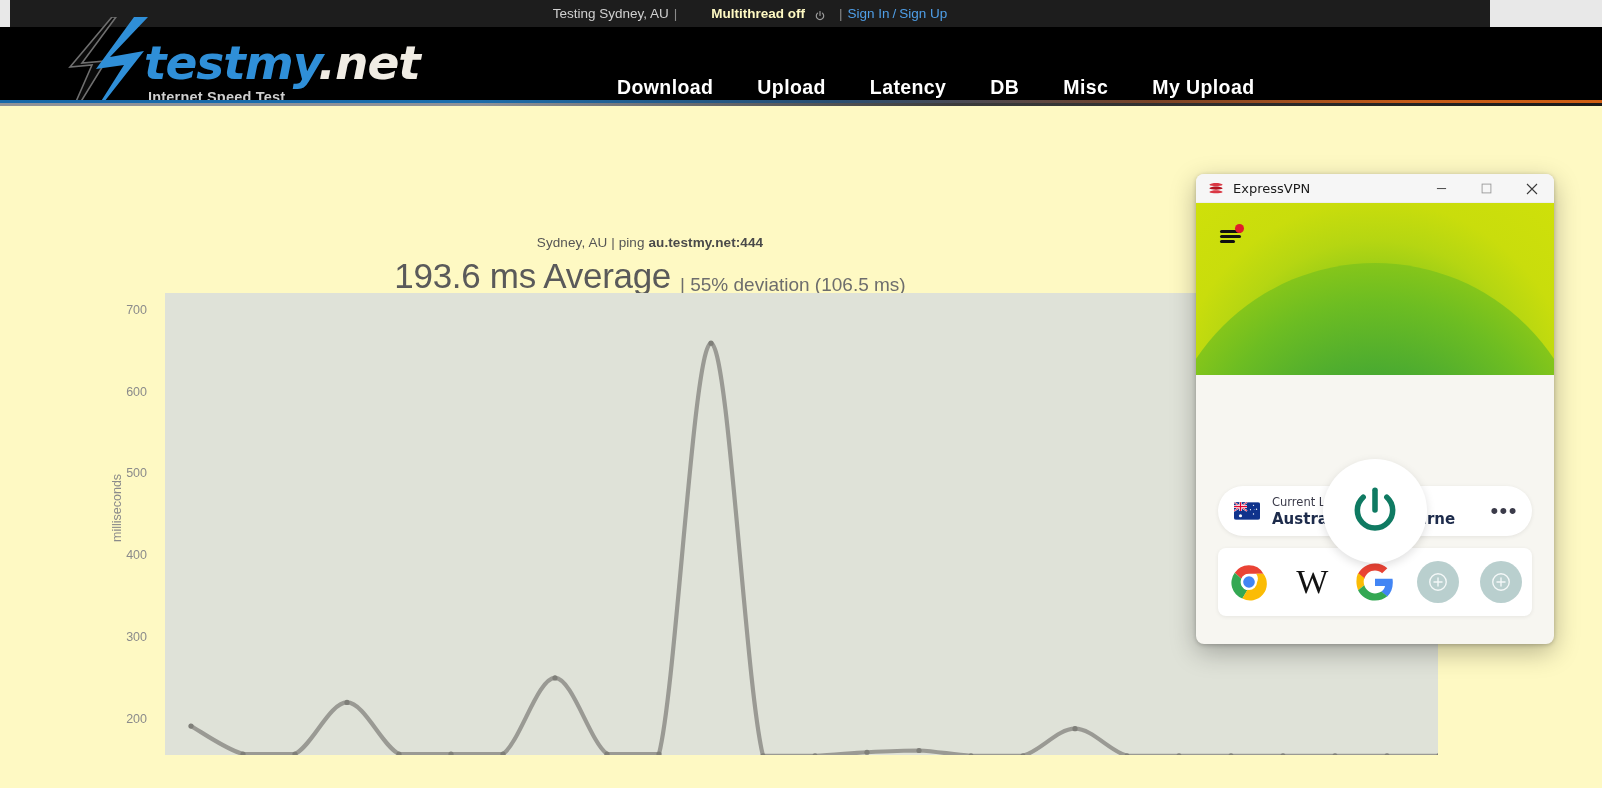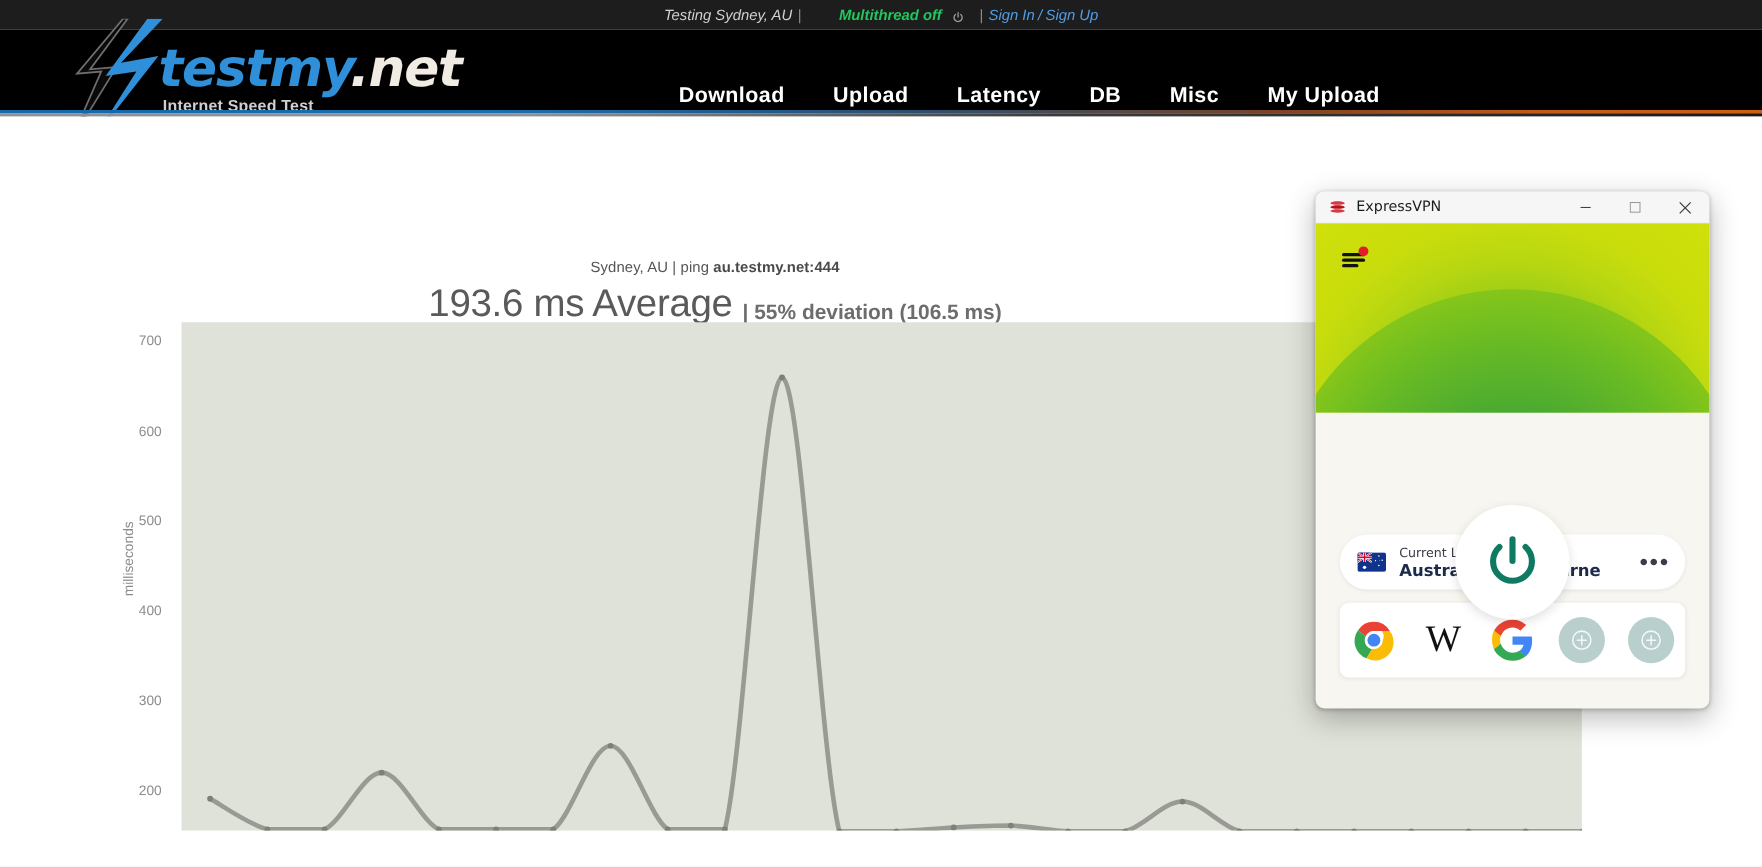--- a/index.html
+++ b/index.html
@@ -6,28 +6,28 @@
   html, body {
     width: 1602px; height: 788px;
     font-family: "Liberation Sans", sans-serif;
     background: #e8e8e8;
     overflow: hidden;
   }
   #root { position: relative; width: 1602px; height: 788px; }
 
   
   .topbar {
-    position: absolute; top: 0; left: 0; width: 1602px; height: 27px;
+    position: absolute; top: 0; left: 10px; width: 1480px; height: 27px;
     background: #1d1d1d;
     display: flex; align-items: center; justify-content: center;
-    font-size: 13.5px; color: #d2d2d2; font-style: italic;
+    font-size: 13.5px; color: #d2d2d2;
   }
   .topbar .tb-plain { color: #d0d0d0; }
   .topbar .tb-sep { color: #8a8a8a; margin: 0 5px; }
-  .topbar .tb-strong { color: #22c55e; font-weight: bold; padding-left: 29px; }
+  .topbar .tb-strong { color: #fef9c3; font-weight: bold; padding-left: 29px; }
   .topbar .tb-link { color: #4f9fe8; text-decoration: none; }
   .topbar .tb-slash { color: #4f9fe8; margin: 0 3px; }
   .power-mini {
     display: inline-block; width: 12px; height: 12px;
     margin: 0 8px 0 9px; position: relative; top: 2px;
   }
   .power-mini svg { display: block; }
 
   
   .header {
@@ -70,42 +70,42 @@
     display: flex; align-items: center; gap: 0;
   }
   .nav a {
     color: #ffffff; text-decoration: none;
     font-size: 19.5px; font-weight: bold;
     padding: 0 22px; letter-spacing: 0.4px;
     white-space: nowrap;
   }
 
   
-  .page { position: absolute; top: 106px; left: 0; width: 1602px; height: 682px; background: #ffffff; }
+  .page { position: absolute; top: 106px; left: 0; width: 1602px; height: 682px; background: #fef9c3; }
 
   .chart-header {
     position: absolute; top: 129px; left: 0; width: 1300px;
     text-align: center;
   }
   .chart-subtitle {
     font-size: 13.5px; color: #4a4a4a; font-weight: bold;
     letter-spacing: 0.1px;
   }
   .chart-subtitle .cs-light { font-weight: normal; color: #555; }
   .chart-title-row {
     margin-top: 6px;
     display: flex; align-items: flex-end; justify-content: center;
     white-space: nowrap;
   }
   .chart-big {
     font-size: 35px; color: #5a5a5a; font-weight: normal;
     letter-spacing: -0.3px;
   }
   .chart-dev {
-    font-size: 19px; color: #6d6d6d; margin-left: 9px; font-weight: bold;
+    font-size: 19px; color: #6d6d6d; margin-left: 9px; font-weight: normal;
   }
 
   
   .chart-area {
     position: absolute; left: 165px; top: 187px;
     width: 1273px; height: 462px;
     background: #dfe2d8;
   }
   .chart-svg { position: absolute; left: 0; top: 0; }
   .ylabels {

